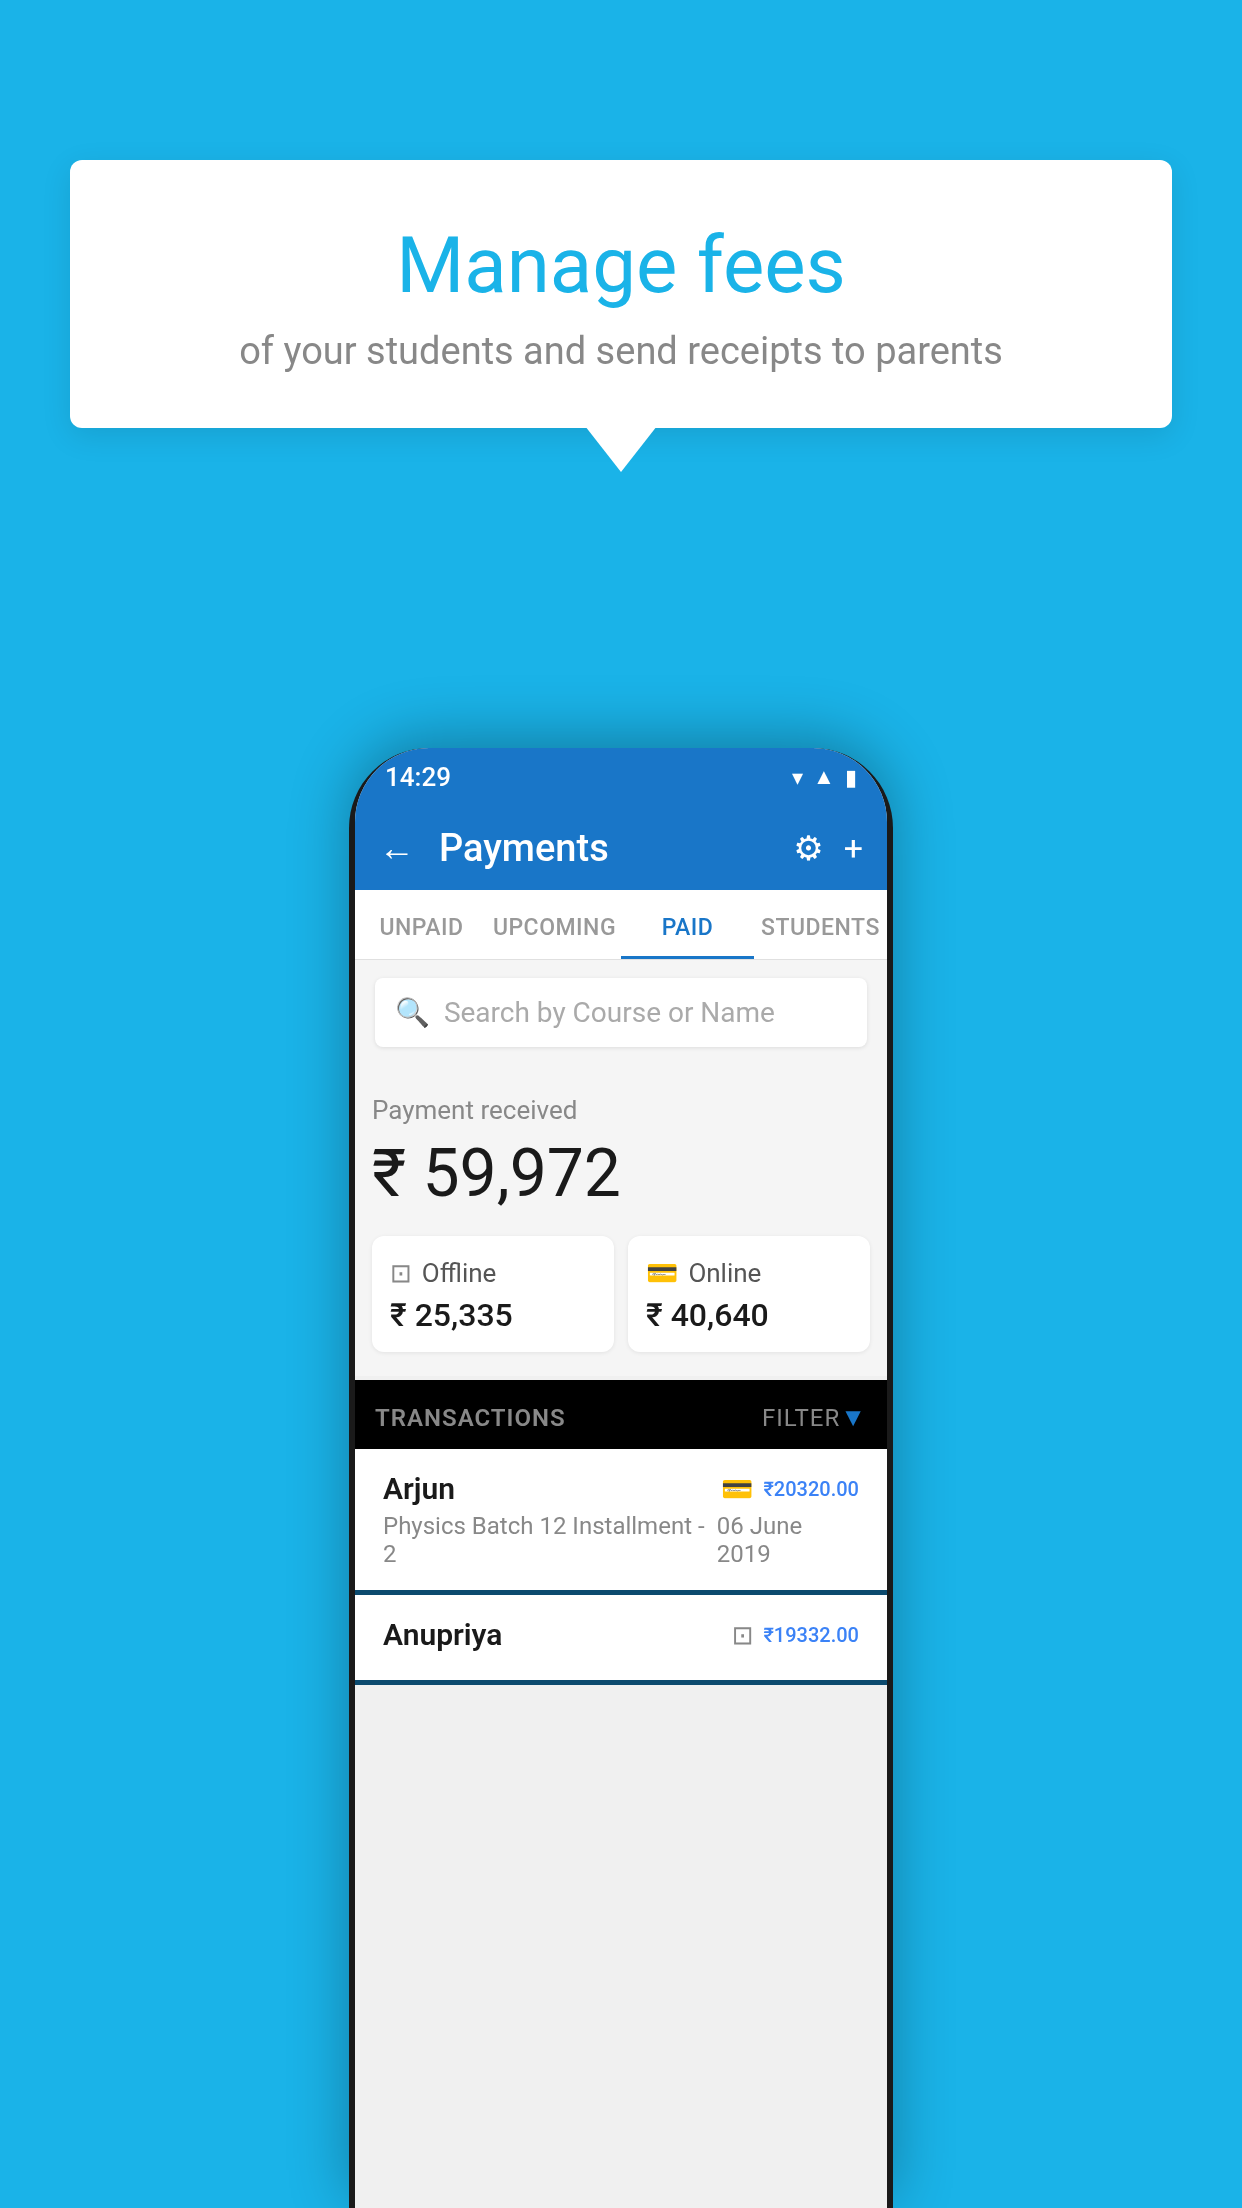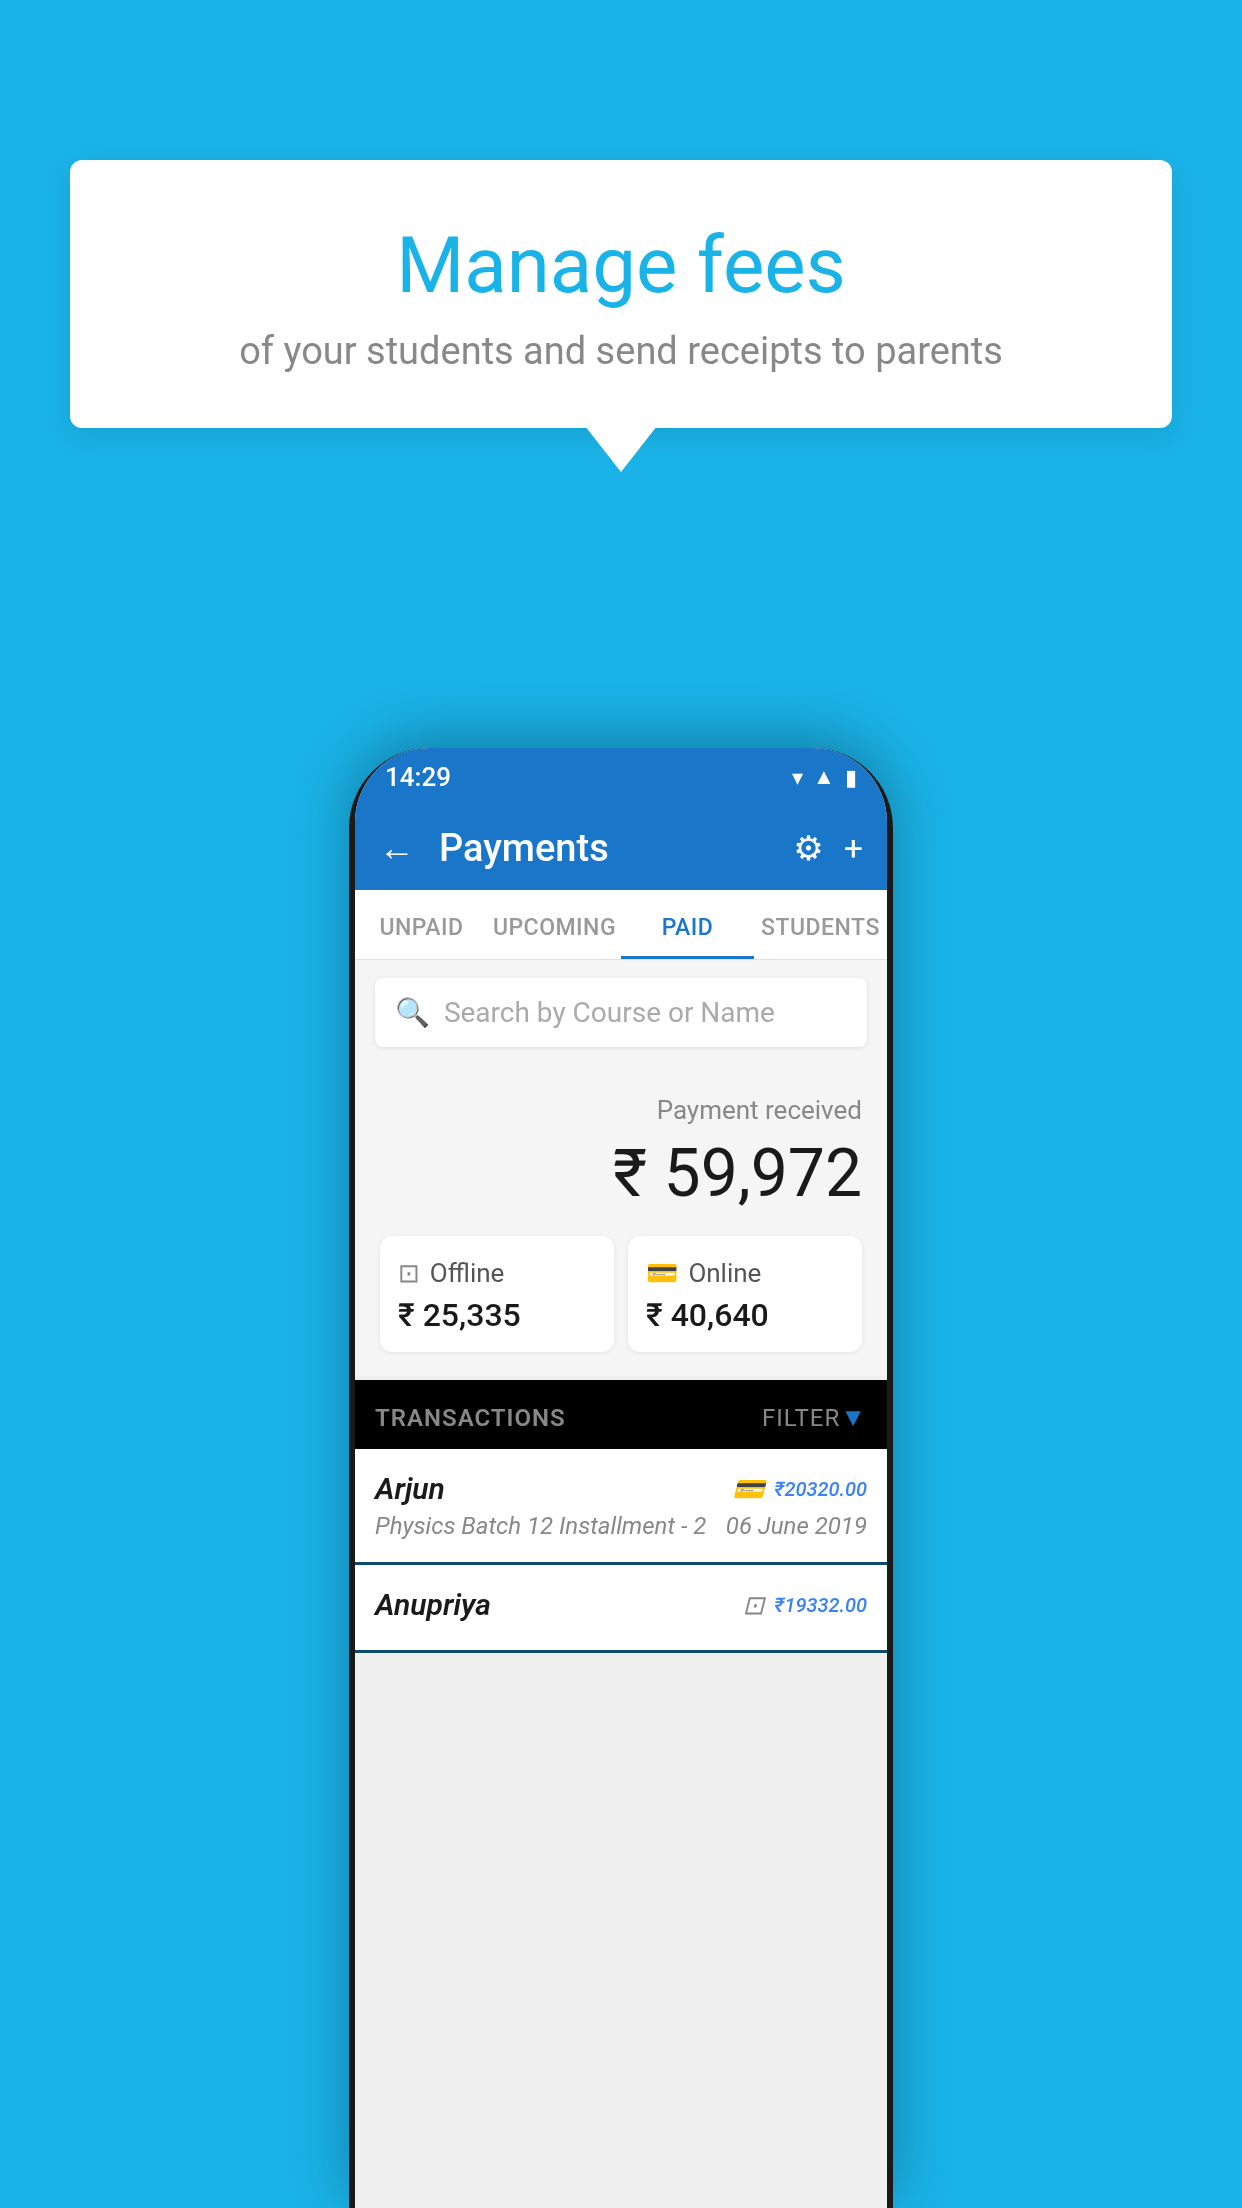--- a/index.html
+++ b/index.html
@@ -203,22 +203,22 @@
       font-size: 28px;
     }
     .search-placeholder {
       color: #aaa;
       font-size: 28px;
     }
 
     
     .payment-summary {
       background: #f5f5f5;
-      padding: 30px 25px 24px;
-      text-align: right;
+      padding: 30px 17px 24px;
+      text-align: left;
     }
     .payment-received-label {
       color: #888;
       font-size: 26px;
       margin-bottom: 10px;
     }
     .payment-amount {
       color: #1a1a1a;
       font-size: 66px;
       font-weight: 400;
@@ -285,23 +285,22 @@
     .filter-icon {
       color: #1976c8;
       font-size: 26px;
     }
 
     
     .transactions-list {
       background: white;
     }
     .transaction-row {
-      padding: 22px 20px;
-      border-bottom: 3px solid #0c4a6e;
-      font-style: italic;
+      padding: 22px 28px;
+      border-bottom: 5px solid #0c4a6e;
     }
     .transaction-top {
       display: flex;
       justify-content: space-between;
       align-items: center;
       margin-bottom: 6px;
     }
     .transaction-name {
       font-size: 30px;
       font-weight: 600;

